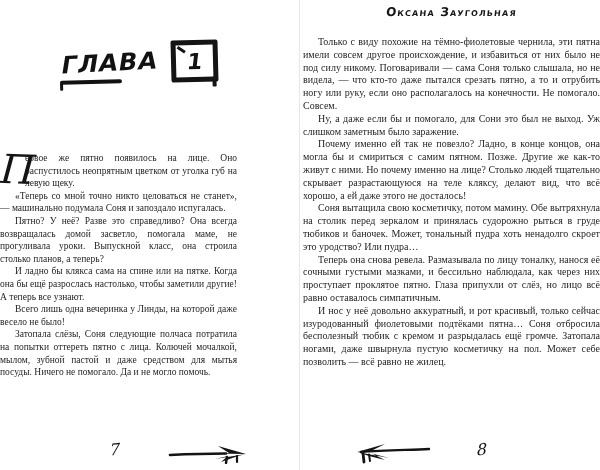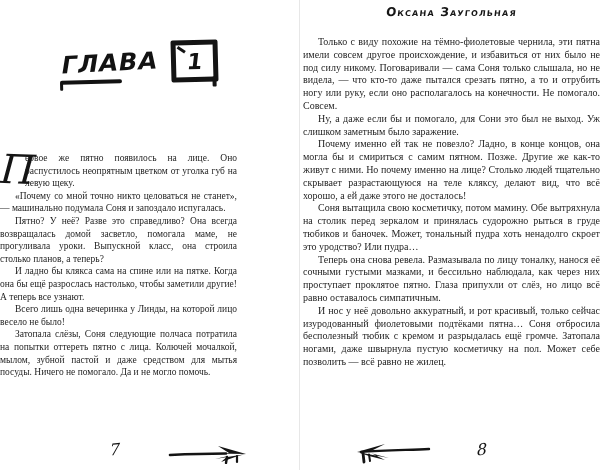--- a/index.html
+++ b/index.html
@@ -124,24 +124,24 @@
         <span class="chapter-word">ГЛАВА</span>
         <span class="chapter-underline"></span>
       </div>
       <div class="chapter-num-box">
         <span class="chapter-num">1</span>
       </div>
     </div>
 
     <div class="body-text body-left">
         <p class="first"><span class="dropcap">П</span>ервое же пятно появилось на лице. Оно распустилось неопрятным цветком от уголка губ на левую щеку.</p>
-        <p>«Почему со мной точно никто целоваться не станет», — машинально подумала Соня и запоздало испугалась.</p>
+        <p>«Теперь со мной точно никто целоваться не станет», — машинально подумала Соня и запоздало испугалась.</p>
         <p>Пятно? У неё? Разве это справедливо? Она всегда возвращалась домой засветло, помогала маме, не прогуливала уроки. Выпускной класс, она строила столько планов, а теперь?</p>
         <p>И ладно бы клякса сама на спине или на пятке. Когда она бы ещё разрослась настолько, чтобы заметили другие! А теперь все узнают.</p>
-        <p>Всего лишь одна вечеринка у Линды, на которой лицо весело не было!</p>
+        <p>Всего лишь одна вечеринка у Линды, на которой даже весело не было!</p>
         <p>Затопала слёзы, Соня следующие полчаса потратила на попытки оттереть пятно с лица. Колючей мочалкой, мылом, зубной пастой и даже средством для мытья посуды. Ничего не помогало. Да и не могло помочь.</p>
       </div>
 
     <div class="footer">
       <span class="page-number">7</span>
       <svg class="nav-arrow arrow-next" viewBox="0 0 80 20">
         <path d="M2 11 C 22 10, 42 9.5, 58 9.5" stroke="#141414" stroke-width="2.6" fill="none" stroke-linecap="round"></path>
         <path d="M78 10 L50 2 L61 9 L48 9.5 Z" fill="#141414"></path>
         <path d="M78 10 L47 15 L60 12 L53 18 L70 12 Z" fill="#141414"></path>
         <path d="M59 13 L58 19" stroke="#141414" stroke-width="2.4" stroke-linecap="round"></path>

